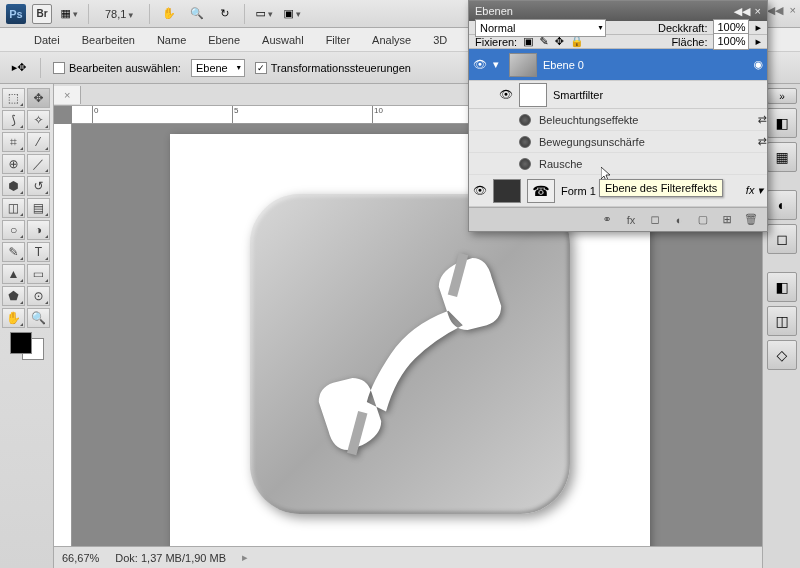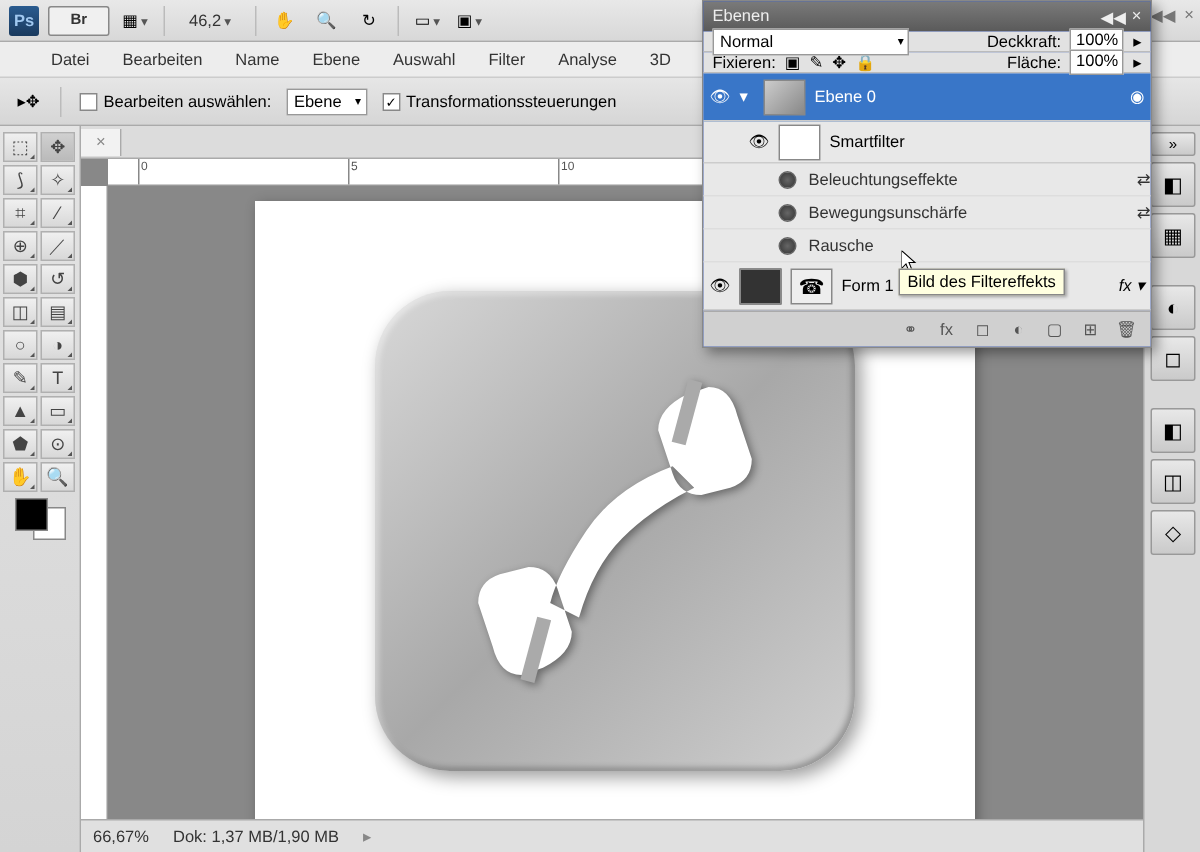--- a/index.html
+++ b/index.html
@@ -1,19 +1,19 @@
 <!DOCTYPE html>
 <html><head>
 <meta charset="utf-8">
 <style>
 *{margin:0;padding:0;box-sizing:border-box;font-family:Tahoma,Arial,sans-serif;font-size:11px;}
 body{background:#eeeeee;width:800px;height:568px;overflow:hidden;position:relative;user-select:none;}
 .topbar{height:28px;background:linear-gradient(#e8e8e8,#d8d8d8);border-bottom:1px solid #aaa;display:flex;align-items:center;padding:2px 6px;gap:6px;}
 .ps-logo{width:20px;height:20px;background:linear-gradient(#2a5b8f,#1a3a5e);color:#a0c8f0;font-weight:bold;font-size:11px;display:flex;align-items:center;justify-content:center;border-radius:2px;}
-.br-logo{width:41px;height:20px;background:#f0f0f0;border:1px solid #888;color:#333;font-weight:bold;font-size:10px;display:flex;align-items:center;justify-content:center;border-radius:2px;}
+.br-logo{width:20px;height:20px;background:#f0f0f0;border:1px solid #888;color:#333;font-weight:bold;font-size:10px;display:flex;align-items:center;justify-content:center;border-radius:2px;}
 .tb-icon{width:22px;height:20px;display:flex;align-items:center;justify-content:center;border:1px solid transparent;border-radius:2px;}
 .tb-sep{width:1px;height:20px;background:#bbb;margin:0 2px;}
 .zoom-txt{padding:0 8px;color:#333;}
 .dd-arrow::after{content:"▾";font-size:9px;margin-left:2px;color:#555;}
 .menubar{height:24px;background:#ededed;border-bottom:1px solid #ccc;display:flex;align-items:center;padding:0 24px;gap:2px;}
 .menu-item{padding:4px 10px;color:#333;}
 .optbar{height:32px;background:linear-gradient(#e6e6e6,#d6d6d6);border-bottom:1px solid #aaa;display:flex;align-items:center;padding:0 10px;gap:10px;}
 .opt-arrow{width:18px;height:18px;display:flex;align-items:center;justify-content:center;}
 .checkbox{width:12px;height:12px;border:1px solid #888;background:#fff;display:inline-flex;align-items:center;justify-content:center;font-size:9px;}
 .select{border:1px solid #999;background:#fff;padding:1px 16px 1px 4px;position:relative;height:18px;display:flex;align-items:center;}
@@ -64,21 +64,21 @@
 .cursor-arrow{position:absolute;width:12px;height:16px;z-index:150;}
 </style>
 </head>
 <body>
 
 <div class="topbar">
   <div class="ps-logo">Ps</div>
   <div class="br-logo">Br</div>
   <div class="tb-icon dd-arrow">▦</div>
   <div class="tb-sep"></div>
-  <span class="zoom-txt dd-arrow">46,2</span>
+  <span class="zoom-txt dd-arrow">78,1</span>
   <div class="tb-sep"></div>
   <div class="tb-icon">✋</div>
   <div class="tb-icon">🔍</div>
   <div class="tb-icon">↻</div>
   <div class="tb-sep"></div>
   <div class="tb-icon dd-arrow">▭</div>
   <div class="tb-icon dd-arrow">▣</div>
 </div>
 
 <div class="menubar">
@@ -276,21 +276,21 @@
   </div>
   <div class="panel-footer">
     <span class="foot-icon">⚭</span>
     <span class="foot-icon">fx</span>
     <span class="foot-icon">◻</span>
     <span class="foot-icon">◐</span>
     <span class="foot-icon">▢</span>
     <span class="foot-icon">⊞</span>
     <span class="foot-icon">🗑</span>
   </div>
-  <div class="tooltip" style="top:178px;left:130px">Bild des Filtereffekts</div>
+  <div class="tooltip" style="top:178px;left:130px">Ebene des Filtereffekts</div>
   <svg class="cursor-arrow" style="top:166px;left:132px" viewBox="0 0 12 16">
       <path d="M0 0 L0 12 L3 9 L5 14 L7 13 L5 8 L9 8 Z" fill="#fff" stroke="#000" stroke-width="0.7"></path>
     </svg>
 </div>
 
 <div style="position:absolute;top:4px;right:4px;display:flex;gap:6px;color:#777">
   <span>◀◀</span>
   <span>×</span>
 </div>
 

